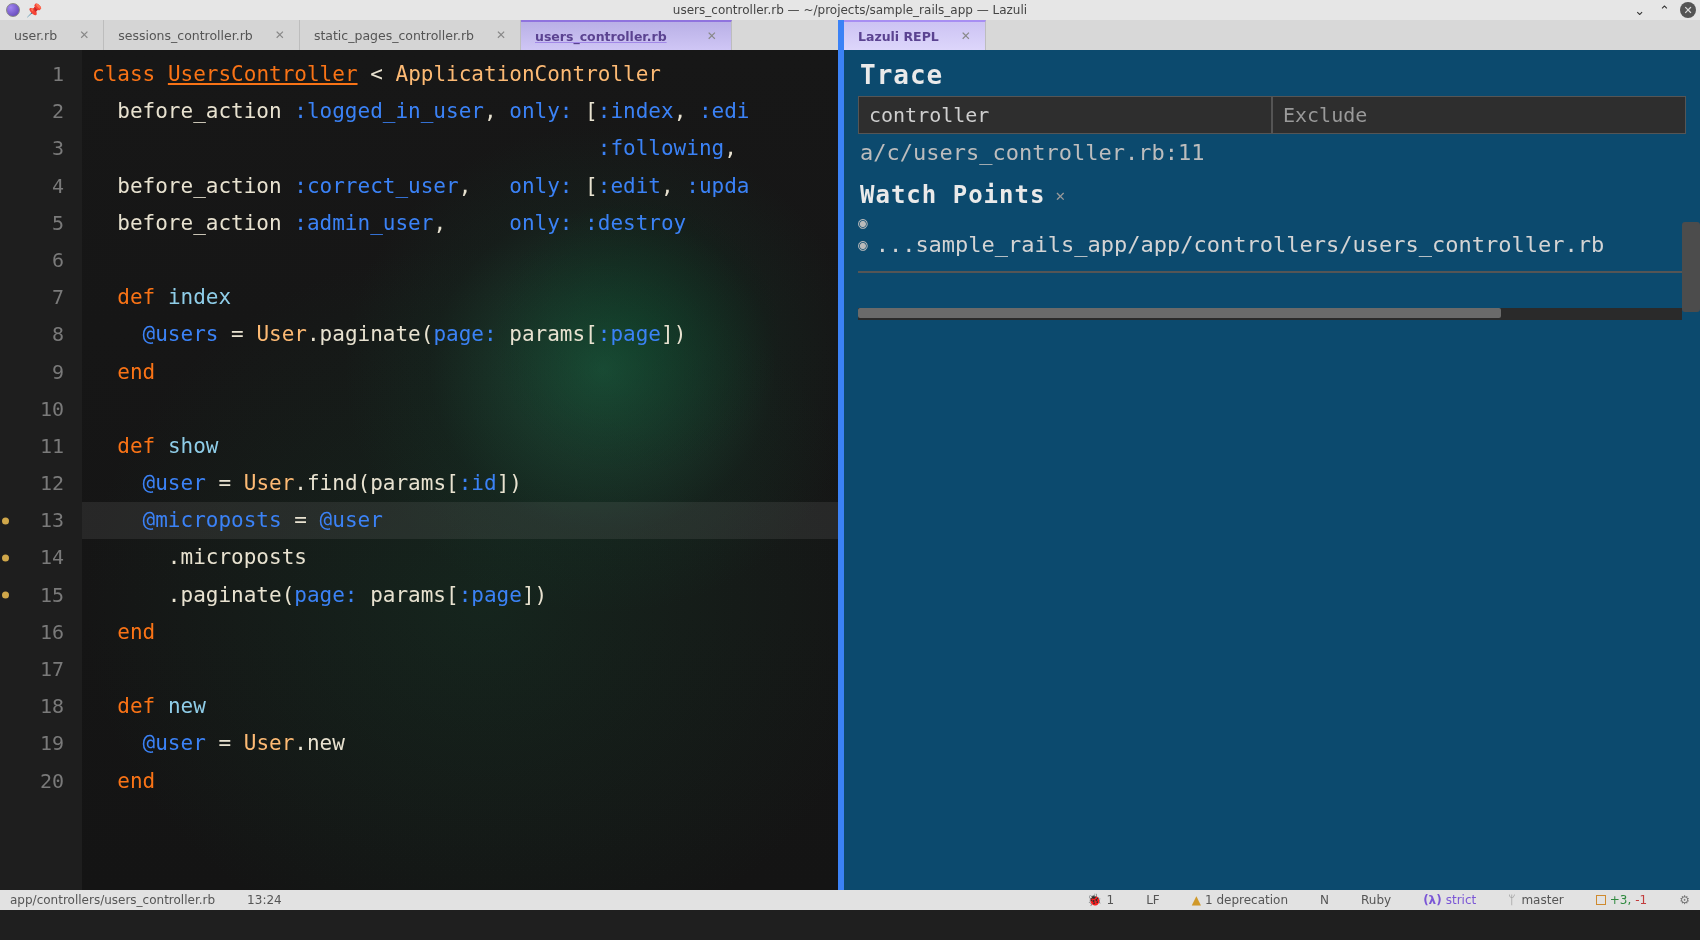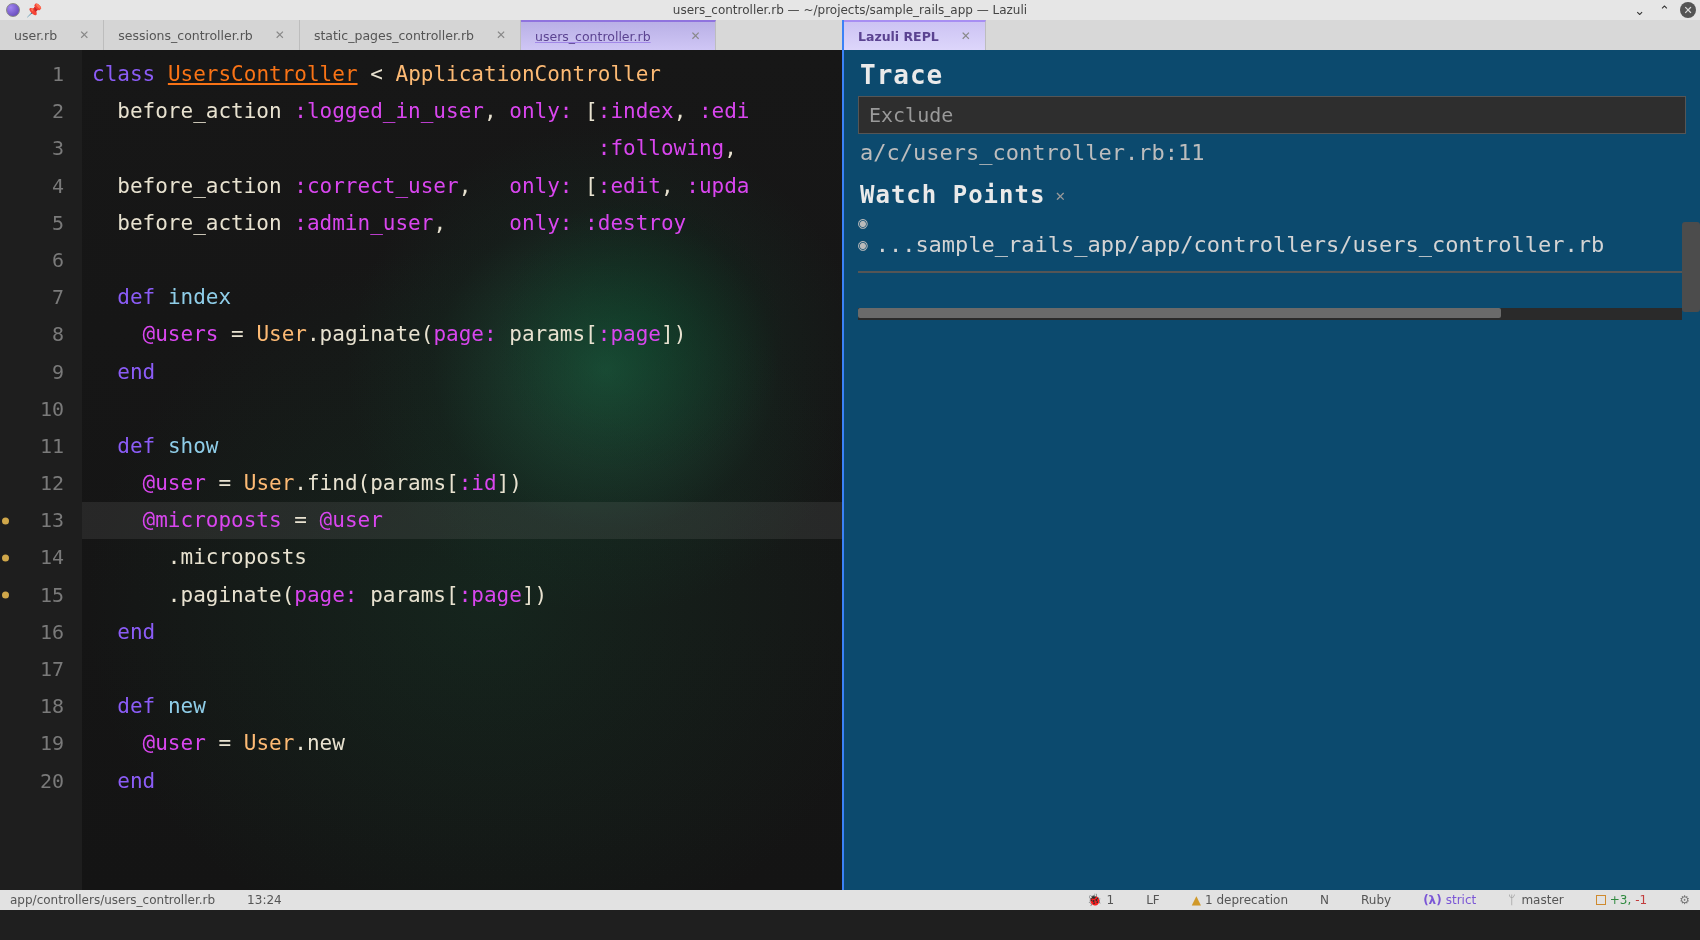--- a/index.html
+++ b/index.html
@@ -11,50 +11,50 @@
   .os-titlebar .os-pin { font-size: 13px; color:#333; }
   .os-titlebar .os-title { position:absolute; left:0; right:0; text-align:center; pointer-events:none; }
   .os-titlebar .os-right { position:absolute; right:4px; display:flex; gap:6px; align-items:center; }
   .os-btn { font-size:13px; color:#333; padding:0 4px; }
   .os-close { width:16px; height:16px; border-radius:50%; background:#555; color:#e0e0e0; font-size:11px; display:flex; align-items:center; justify-content:center; }
 
   
   .pane-tabs { height: 30px; background: #d8d8d8; display:flex; align-items:stretch; font-family: "Segoe UI","DejaVu Sans",sans-serif; font-size: 12.5px; }
   .tab { display:flex; align-items:center; padding: 0 14px; gap: 22px; border-right:1px solid #bdbdbd; color:#555; background:#d5d5d5; cursor:pointer; }
   .tab .tab-close { font-size:12px; color:#888; }
-  .tab.active-left { background:linear-gradient(180deg,#b9b0e6,#cfc6f5); color:#5b4391; font-weight:400; border-top:2px solid #8f73de;gap:40px; }
+  .tab.active-left { background:linear-gradient(180deg,#b9b0e6,#cfc6f5); color:#5b4391; font-weight:700; border-top:2px solid #8f73de;gap:40px; }
   .tab.active-left .tab-label { text-decoration: underline; text-decoration-color:#a288e8; }
   .tab.active-right { background:linear-gradient(180deg,#ccc3f3,#ddd6fb); color:#5b4391; font-weight:600; border-top:2px solid #a78ef2;justify-content:center; }
 
   
   .workspace { display:flex; height: 870px; }
-  .left-pane { width: 844px; display:flex; flex-direction:column; border-right:2px solid #3b82f6; }
+  .left-pane { width: 844px; display:flex; flex-direction:column; border-right:6px solid #3b82f6; }
   .right-pane { flex:1; display:flex; flex-direction:column; }
 
   
   .editor { flex:1; background:#1b1b1b; display:flex; overflow:hidden; position:relative; }
   .editor-swirl {
     position:absolute; inset:0;
     background:
       radial-gradient(ellipse 360px 340px at 72% 38%, rgba(45,180,120,0.30), rgba(20,80,55,0.12) 48%, transparent 72%),
       radial-gradient(ellipse 220px 210px at 76% 34%, rgba(10,30,20,0.85), transparent 66%),
       radial-gradient(ellipse 560px 500px at 58% 66%, rgba(22,100,62,0.20), transparent 72%),
       linear-gradient(#171717,#141414);
     pointer-events:none;
   }
   .gutter { width: 82px; background:#1e1e1e; text-align:right; color:#7a7a7a; font-size:20px; line-height:37.2px; padding: 6px 18px 0 0; position:relative; z-index:1; }
   .gutter .ln { height:37.2px; position:relative; }
   .gutter .ln.mod::before { content:""; position:absolute; left:2px; top:50%; width:7px; height:7px; border-radius:50%; background:#d0a74a; transform:translateY(-50%); }
   .code { flex:1; font-size:21px; line-height:37.2px; padding: 6px 0 0 10px; white-space:pre; overflow:hidden; position:relative; z-index:1; color:#e8e2d0; }
   .code .line { height:37.2px; }
   .code .hl { background:rgba(120,120,120,0.18); display:block; margin-left:-10px; padding-left:10px; }
-  .tok-kw   { color:#8b5cf6; }
+  .tok-kw   { color:#f97316; }
   .tok-cls  { color:#f97316; text-decoration: underline; }
   .tok-cls2 { color:#fdba74; }
-  .tok-sym  { color:#d946ef; }
+  .tok-sym  { color:#3b82f6; }
   .tok-fn   { color:#8fcde8; }
   .tok-op   { color:#e8e2d0; }
 
   
   .repl { flex:1; background:#0c4a6e; color:#cfcfcf; font-size:20px; overflow:hidden; position:relative; }
   .trace-h { font-size:26px; font-weight:700; color:#eaeaea; padding:10px 16px 4px 16px; letter-spacing:1px; }
   .trace-inputs { display:flex; gap:0; padding:2px 14px 0 14px; }
   .trace-inputs input { flex:1; background:#2e2e2e; border:1px solid #555; color:#cfcfcf; font: inherit; padding:6px 10px; }
   .trace-inputs input::placeholder { color:#9a9a9a; }
   .trace-path { padding:6px 16px 4px 16px; color:#bdbdbd; font-size:22px; }
@@ -153,20 +153,21 @@
   <div class="right-pane">
     <div class="pane-tabs" id="right-tabs">
         <div class="tab active-right">
           <span class="tab-label">Lazuli REPL</span>
           <span class="tab-close">✕</span>
         </div>
       </div>
     <div class="repl">
       <div class="trace-h">Trace</div>
       <div class="trace-inputs">
+        <input value="controller" style="">
         <input placeholder="Exclude" style="">
       </div>
       <div class="trace-path">a/c/users_controller.rb:11</div>
       <div class="watch-h">
         <span>Watch Points</span>
         <span class="wp-close">✕</span>
       </div>
       <div class="watch-list" id="watch-list">
           <div class="wp">
             <span class="eye">◉</span>

